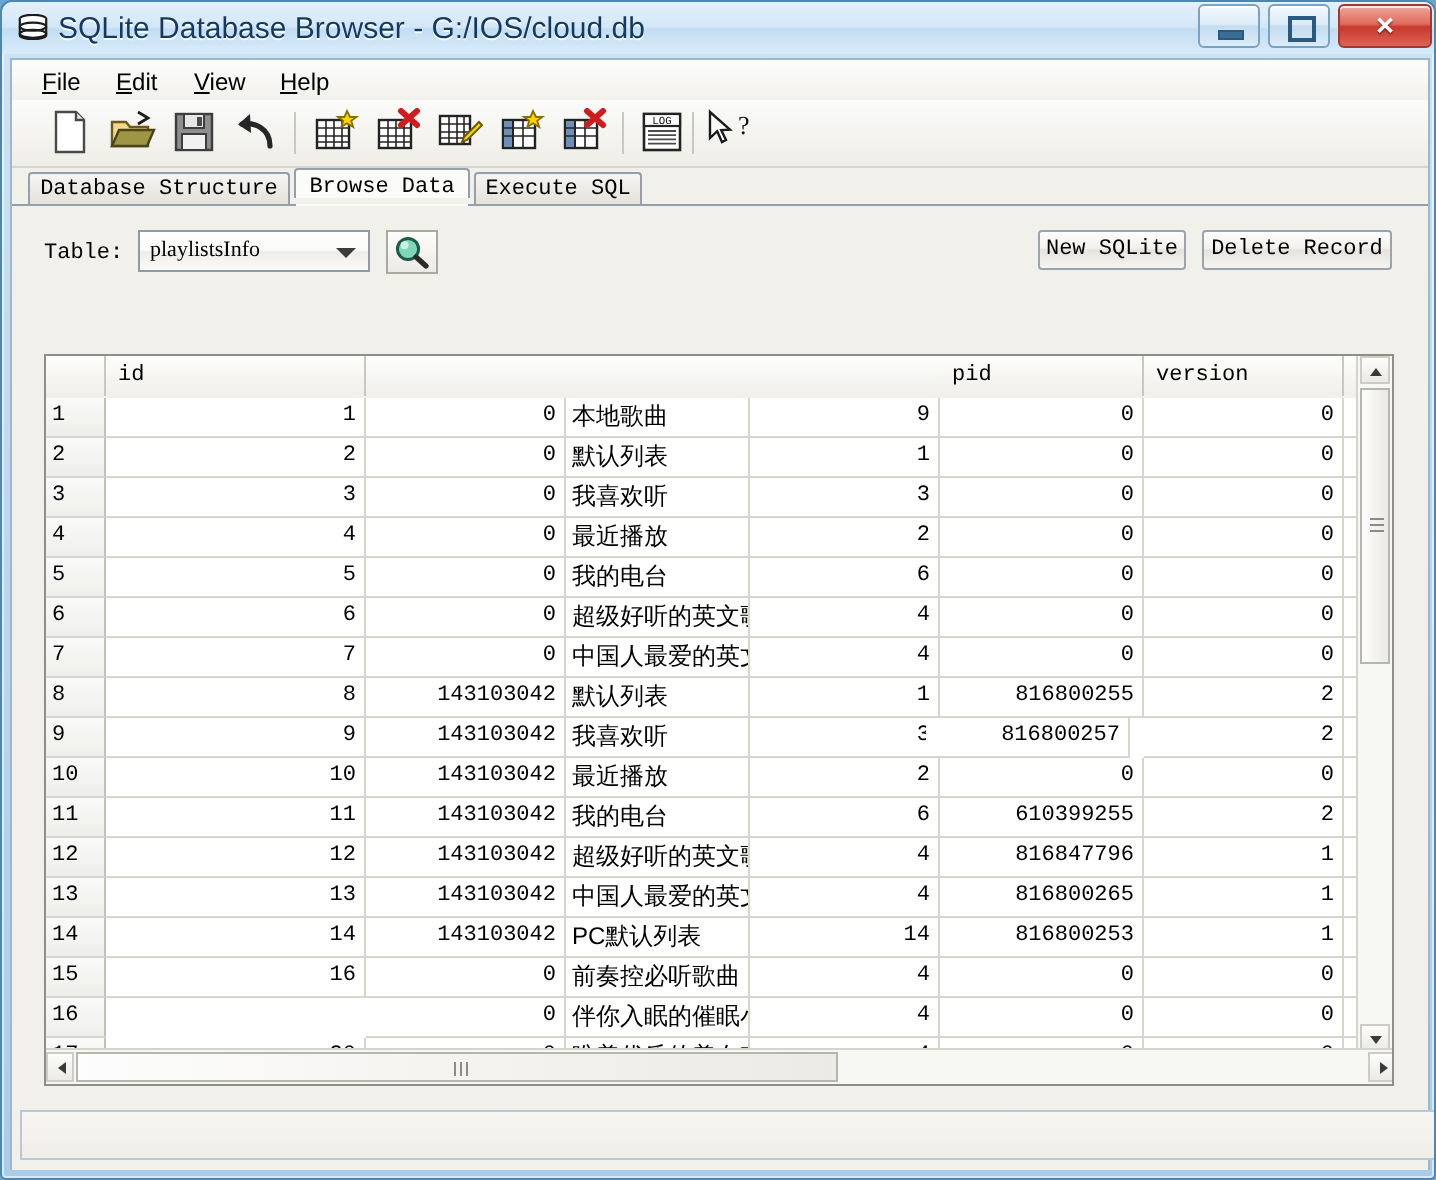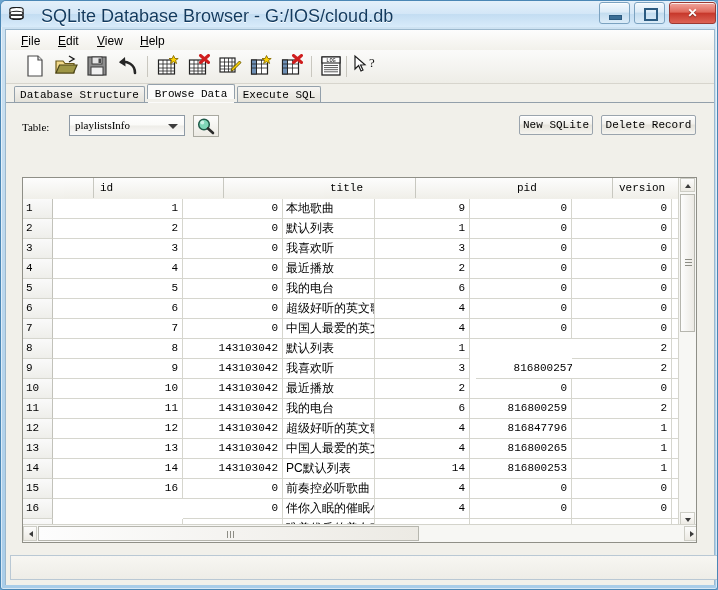--- a/index.html
+++ b/index.html
@@ -23,22 +23,22 @@
   
   .titlebar{
     position:absolute;left:0;top:0;width:718px;height:26px;
     background:linear-gradient(to bottom,#e4f0fa 0%,#d4e7f7 48%,#c3ddf2 52%,#d8ebfa 100%);
     border-radius:5px 5px 0 0;
   }
   .title-icon{
     position:absolute;left:8px;top:6px;width:15px;height:13px;
   }
   .title-text{
-    position:absolute;left:40px;top:5px;
-    font-size:18px;color:#123a5e;
+    position:absolute;left:28px;top:5px;
+    font-size:15px;color:#123a5e;
     text-shadow:0 1px 0 rgba(255,255,255,.9);
     white-space:nowrap;
   }
   .winbtns{position:absolute;right:3px;top:1px;height:21px;}
   .wb{
     display:inline-block;width:29px;height:20px;vertical-align:top;
     border:1px solid #7ba2c0;border-radius:3px;
     background:linear-gradient(to bottom,#f3f9fd 0%,#dcebf7 46%,#c3dcef 50%,#dcecf8 100%);
     position:relative;margin-left:1px;
     box-shadow:inset 0 1px 0 rgba(255,255,255,.8);
@@ -109,21 +109,21 @@
 
   
   .page{
     position:absolute;left:0;top:73px;width:708px;height:482px;
     background:#f1f0ea;
   }
 
   
   .lbl-table{
     position:absolute;left:16px;top:18px;
-    font-family:Liberation Serif, serif;font-size:11px;color:#000;
+    font-family:Liberation Mono, monospace;font-size:11px;color:#000;
   }
   .combo{
     position:absolute;left:63px;top:12px;width:116px;height:21px;
     box-sizing:border-box;
     border:1px solid #8e9aa5;
     background:linear-gradient(to bottom,#ffffff 0%,#fafaf8 48%,#eeede8 52%,#fafaf9 100%);
   }
   .combo-text{
     position:absolute;left:5px;top:3px;
     font-family:Liberation Serif, serif;font-size:11px;color:#000;
@@ -160,21 +160,21 @@
     position:absolute;left:0;top:0;width:673px;height:21px;
     background:linear-gradient(to bottom,#fdfdfd,#f0efe9);
     border-bottom:1px solid #b8b8b0;
   }
   .hcell{
     position:absolute;top:0;height:20px;box-sizing:border-box;
     border-right:1px solid #c8c8c0;
     font-family:"Liberation Mono", monospace;font-size:11px;color:#000;
     line-height:20px;padding-left:6px;
     background:linear-gradient(to bottom,#fdfdfd,#f0efe9);
-    overflow:hidden;white-space:nowrap;margin-left:41px;
+    overflow:hidden;white-space:nowrap;
   }
   .rows{
     position:absolute;left:0;top:21px;width:657px;height:332px;
     overflow:hidden;
   }
   .row{position:absolute;left:0;width:657px;height:20px;}
   .rn{
     position:absolute;left:0;top:0;width:30px;height:20px;box-sizing:border-box;
     background:linear-gradient(to bottom,#fafafa,#eeeeea);
     border-right:1px solid #c2c2ba;border-bottom:1px solid #d6d6ce;
@@ -361,21 +361,20 @@
       </div>
 
       <div class="btn-rec" style="left:513px;width:74px">New SQLite</div>
       <div class="btn-rec" style="left:595px;width:95px">Delete Record</div>
 
       <div class="gridwrap">
 
         <div class="grid-head">
           <div class="hcell" style="left:0;width:30px"></div>
           <div class="hcell" style="left:30px;width:130px">id</div>
-          <div class="hcell" style="left:260px;width:92px">title</div>
           <div class="hcell" style="left:447px;width:102px">pid</div>
           <div class="hcell" style="left:549px;width:100px">version</div>
           <div class="hcell" style="left:649px;width:24px">op</div>
         </div>
 
         <div class="rows" id="rows-container">
             <div class="row" style="top: 0px;">
               <div class="rn">1</div>
               <div class="cell num" style="left: 30px; width: 130px;">1</div>
               <div class="cell num" style="left: 160px; width: 100px;">0</div>
@@ -444,50 +443,51 @@
               <div class="cell num" style="left: 447px; width: 102px;">0</div>
               <div class="cell num" style="left: 549px; width: 100px;">0</div>
               <div class="cell num" style="left: 649px; width: 24px;"></div>
             </div>
             <div class="row" style="top: 140px;">
               <div class="rn">8</div>
               <div class="cell num" style="left: 30px; width: 130px;">8</div>
               <div class="cell num" style="left: 160px; width: 100px;">143103042</div>
               <div class="cell txt" style="left: 260px; width: 92px;">默认列表</div>
               <div class="cell num" style="left: 352px; width: 95px;">1</div>
+              <div class="cell num" style="left: 447px; width: 102px;">816800255</div>
               <div class="cell num" style="left: 549px; width: 100px;">2</div>
               <div class="cell num" style="left: 649px; width: 24px;"></div>
             </div>
             <div class="row" style="top: 160px;">
               <div class="rn">9</div>
               <div class="cell num" style="left: 30px; width: 130px;">9</div>
               <div class="cell num" style="left: 160px; width: 100px;">143103042</div>
               <div class="cell txt" style="left: 260px; width: 92px;">我喜欢听</div>
               <div class="cell num" style="left: 352px; width: 95px;">3</div>
-              <div class="cell num" style="left: 453px; width: 102px;">816800257</div>
+              <div class="cell num" style="left: 440px; width: 102px;">816800257</div>
               <div class="cell num" style="left: 549px; width: 100px;">2</div>
               <div class="cell num" style="left: 649px; width: 24px;"></div>
             </div>
             <div class="row" style="top: 180px;">
               <div class="rn">10</div>
               <div class="cell num" style="left: 30px; width: 130px;">10</div>
               <div class="cell num" style="left: 160px; width: 100px;">143103042</div>
               <div class="cell txt" style="left: 260px; width: 92px;">最近播放</div>
               <div class="cell num" style="left: 352px; width: 95px;">2</div>
               <div class="cell num" style="left: 447px; width: 102px;">0</div>
               <div class="cell num" style="left: 549px; width: 100px;">0</div>
               <div class="cell num" style="left: 649px; width: 24px;"></div>
             </div>
             <div class="row" style="top: 200px;">
               <div class="rn">11</div>
               <div class="cell num" style="left: 30px; width: 130px;">11</div>
               <div class="cell num" style="left: 160px; width: 100px;">143103042</div>
               <div class="cell txt" style="left: 260px; width: 92px;">我的电台</div>
               <div class="cell num" style="left: 352px; width: 95px;">6</div>
-              <div class="cell num" style="left: 447px; width: 102px;">816800259</div>
+              <div class="cell num" style="left: 447px; width: 102px;">610399255</div>
               <div class="cell num" style="left: 549px; width: 100px;">2</div>
               <div class="cell num" style="left: 649px; width: 24px;"></div>
             </div>
             <div class="row" style="top: 220px;">
               <div class="rn">12</div>
               <div class="cell num" style="left: 30px; width: 130px;">12</div>
               <div class="cell num" style="left: 160px; width: 100px;">143103042</div>
               <div class="cell txt" style="left: 260px; width: 92px;">超级好听的英文歌</div>
               <div class="cell num" style="left: 352px; width: 95px;">4</div>
               <div class="cell num" style="left: 447px; width: 102px;">816847796</div>

